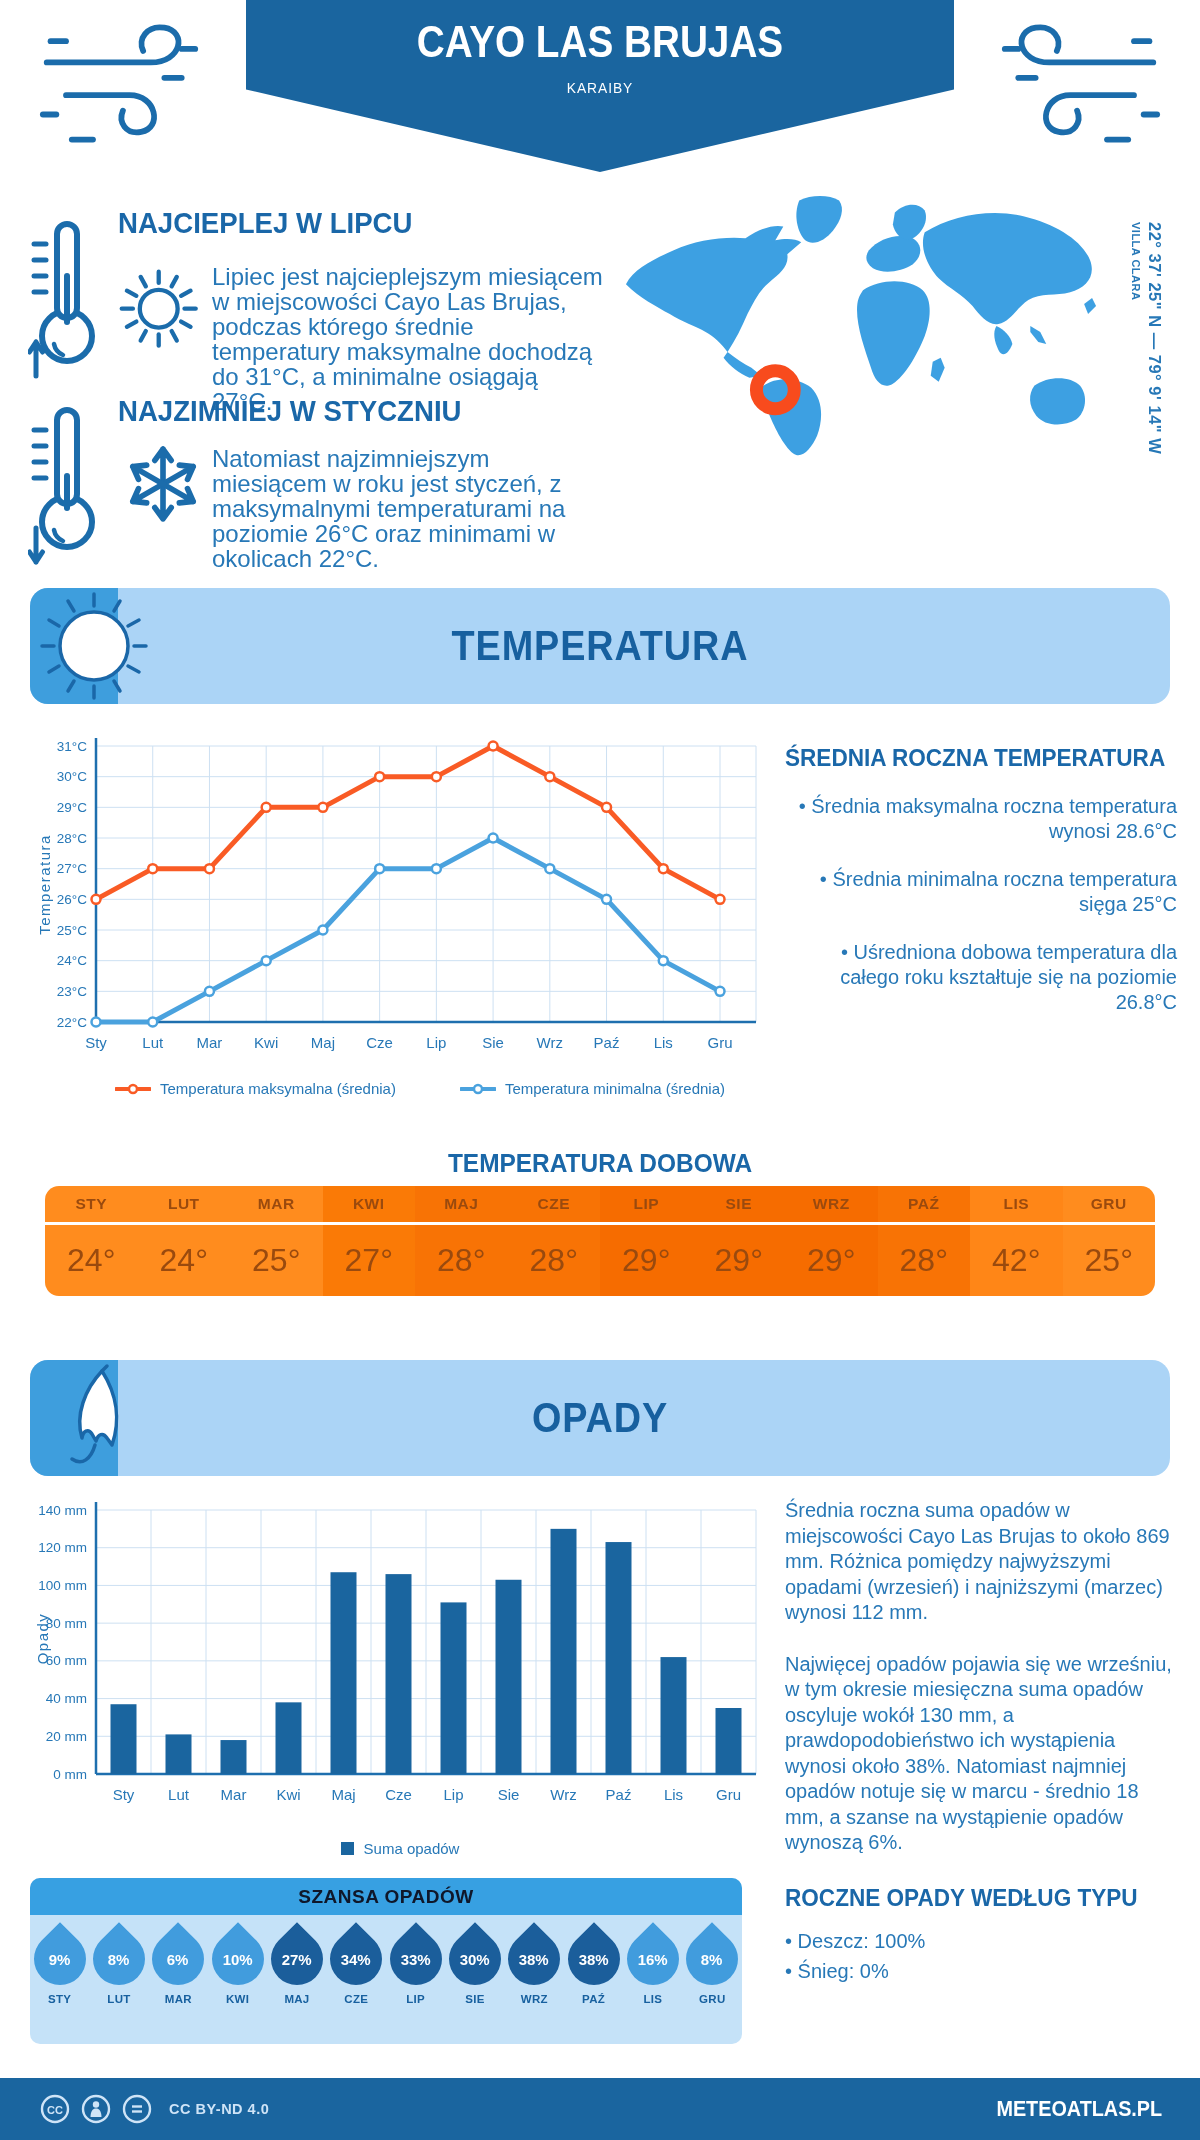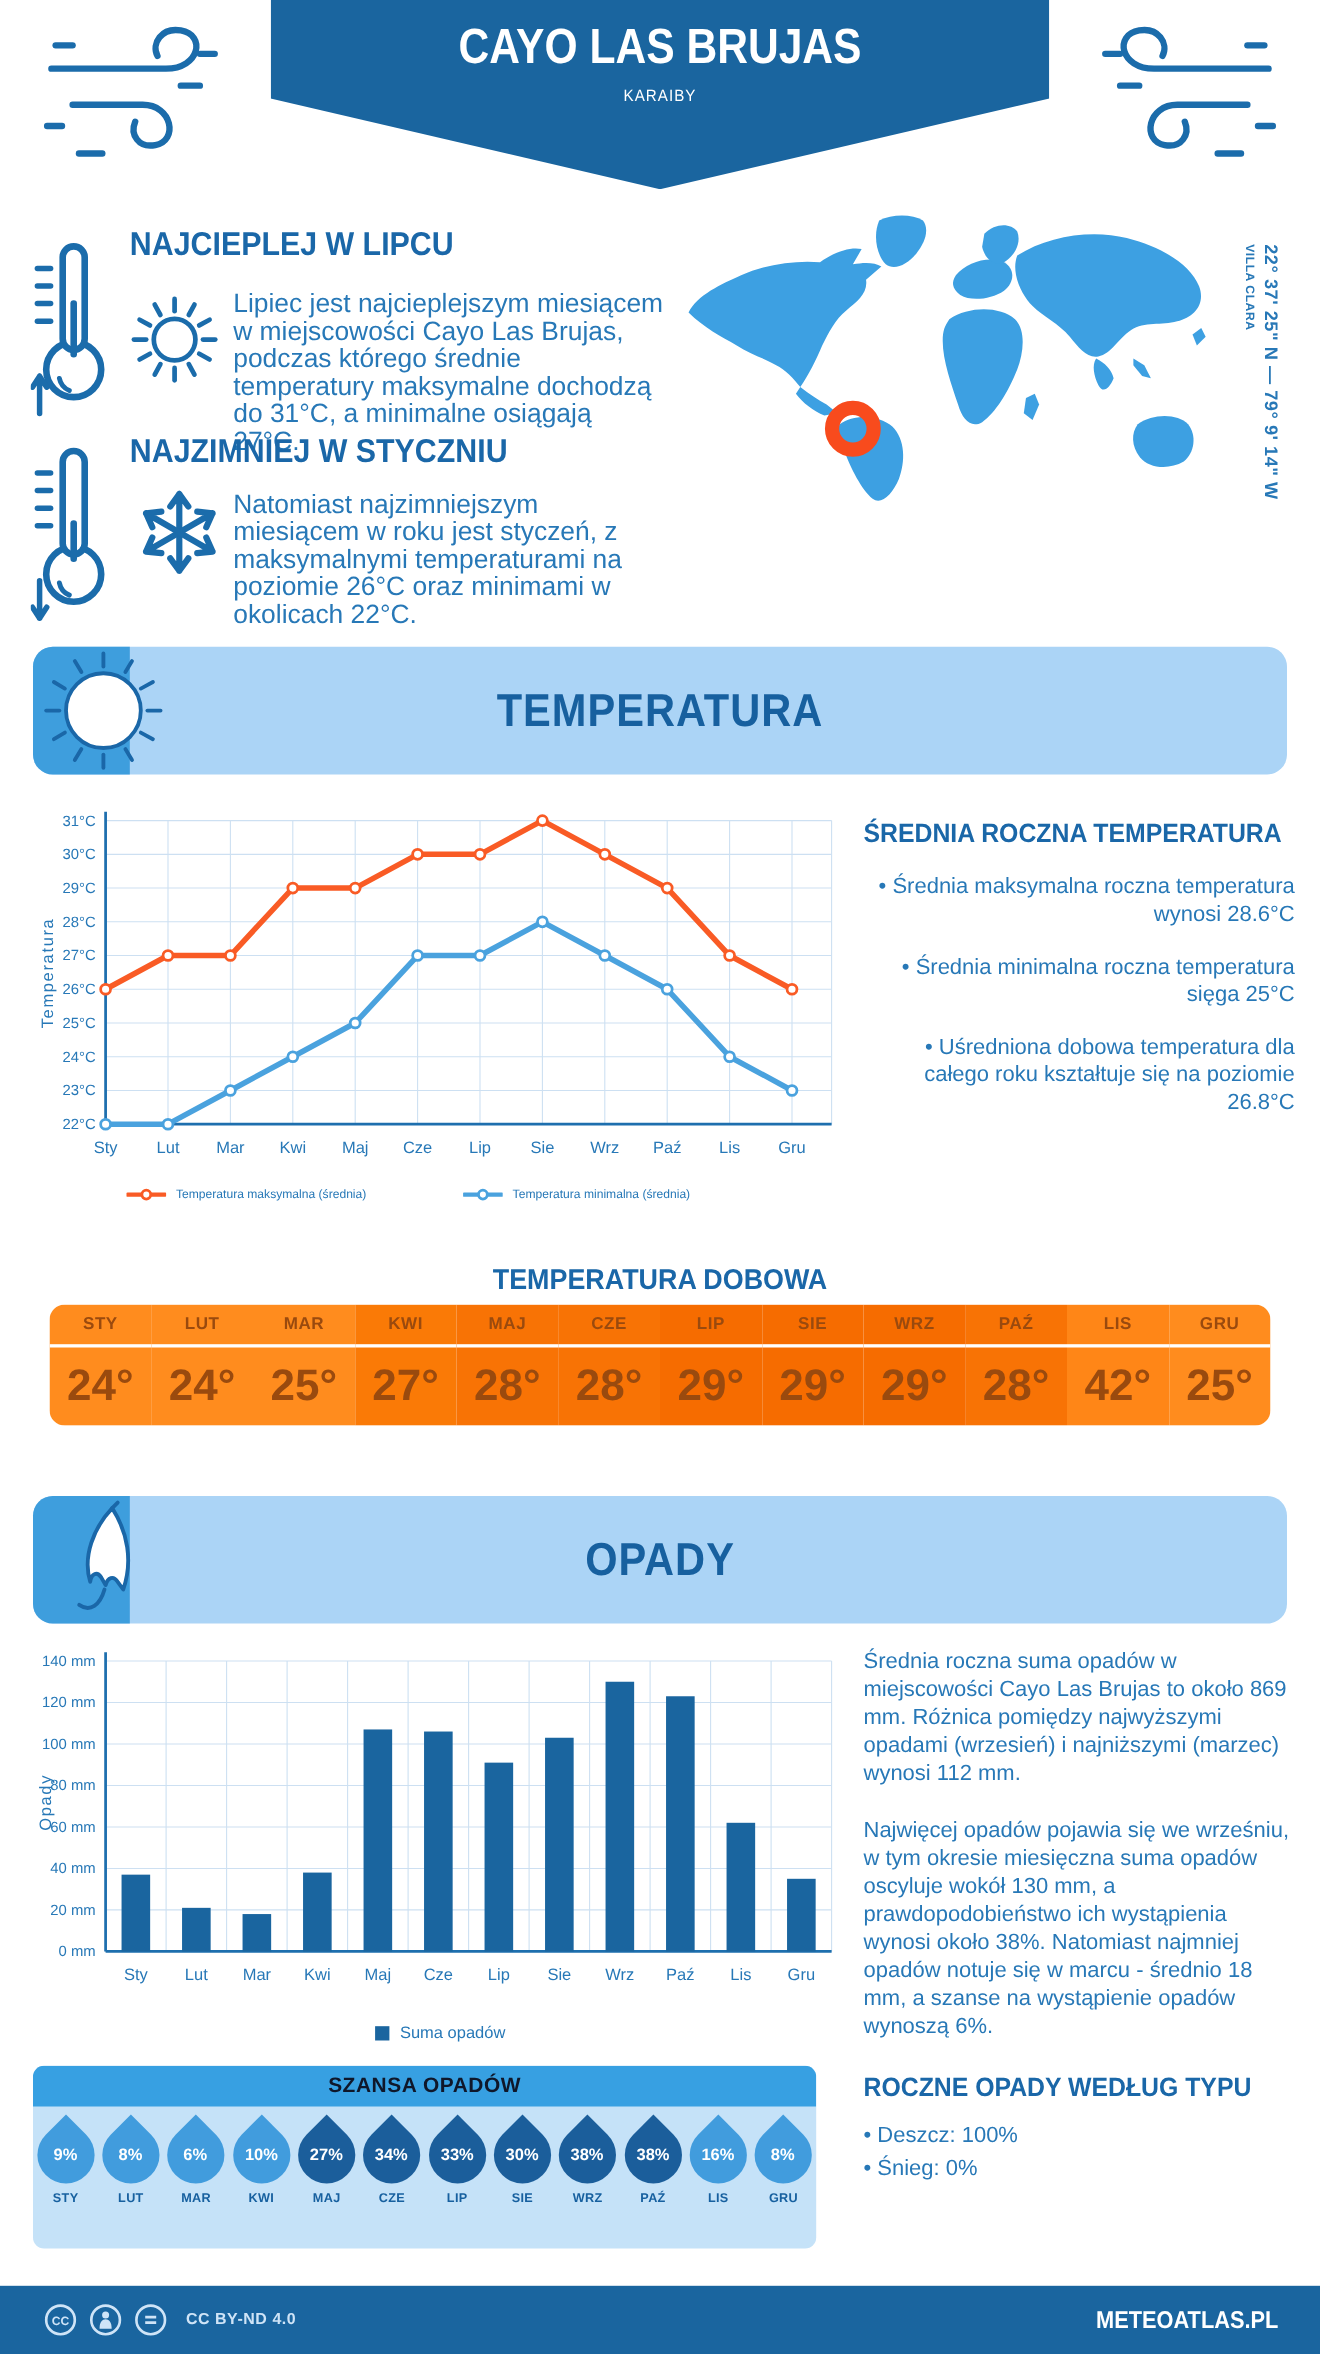--- a/index.html
+++ b/index.html
@@ -45,38 +45,38 @@
   .band-iconbox{position:absolute;left:0;top:0;width:88px;height:116px;background:#3e9edd;
           border-radius:18px 0 0 18px;}
   .band-icon{position:absolute;left:8px;top:3px;}
   .band-title{position:absolute;inset:0;display:flex;align-items:center;justify-content:center;
           font-size:42px;font-weight:bold;color:#17609f;letter-spacing:1px;transform:scaleX(.9);}
 
   
   #temp-chart{position:absolute;left:30px;top:730px;}
   #temp-ylabel{position:absolute;left:-36px;top:876px;width:160px;text-align:center;
           transform:rotate(-90deg);font-size:15px;letter-spacing:1.5px;}
-  #temp-legend{position:absolute;left:115px;top:1080px;display:flex;gap:88px;align-items:center;font-size:11px;}
+  #temp-legend{position:absolute;left:115px;top:1080px;display:flex;gap:64px;align-items:center;font-size:15px;}
   .leg-item{display:flex;align-items:center;gap:9px;}
 
   #annual{position:absolute;left:785px;top:744px;width:392px;}
   .side-heading{font-size:24px;font-weight:bold;color:#1a67a8;transform:scaleX(.94);
           transform-origin:left;white-space:nowrap;}
   #annual .side-heading{margin-bottom:22px;}
   .bullet{font-size:20px;line-height:25px;margin-bottom:23px;text-align:right;}
 
   #daily-title{position:absolute;left:0;top:1148px;width:100%;text-align:center;font-size:26px;
           font-weight:bold;color:#1a67a8;transform:scaleX(.94);}
   #daily-table{position:absolute;left:45px;top:1186px;width:1110px;height:110px;display:flex;
           border-radius:14px;overflow:hidden;}
   .t-col{flex:1;display:flex;flex-direction:column;}
   .t-head{height:36px;display:flex;align-items:center;justify-content:center;font-size:15.5px;
           font-weight:bold;color:#9a4a0e;border-bottom:3px solid #fff;letter-spacing:.5px;}
-  .t-val{flex:1;display:flex;align-items:center;justify-content:center;font-size:40px;
-          font-weight:bold;color:#9a4a0e;}
+  .t-val{flex:1;display:flex;align-items:center;justify-content:center;font-size:32px;
+          font-weight:normal;color:#9a4a0e;}
 
   #rain-chart{position:absolute;left:30px;top:1492px;}
   #rain-ylabel{position:absolute;left:-18px;top:1630px;width:120px;text-align:center;
           transform:rotate(-90deg);font-size:15px;letter-spacing:1.5px;}
   #rain-legend{position:absolute;left:30px;top:1840px;width:740px;display:flex;justify-content:center;
           align-items:center;gap:10px;font-size:15px;}
   .leg-sq{width:13px;height:13px;display:inline-block;}
 
   #rain-text{position:absolute;left:785px;top:1498px;width:392px;font-size:20px;line-height:25.5px;}
   #rain-text p{margin:0 0 26px;}

